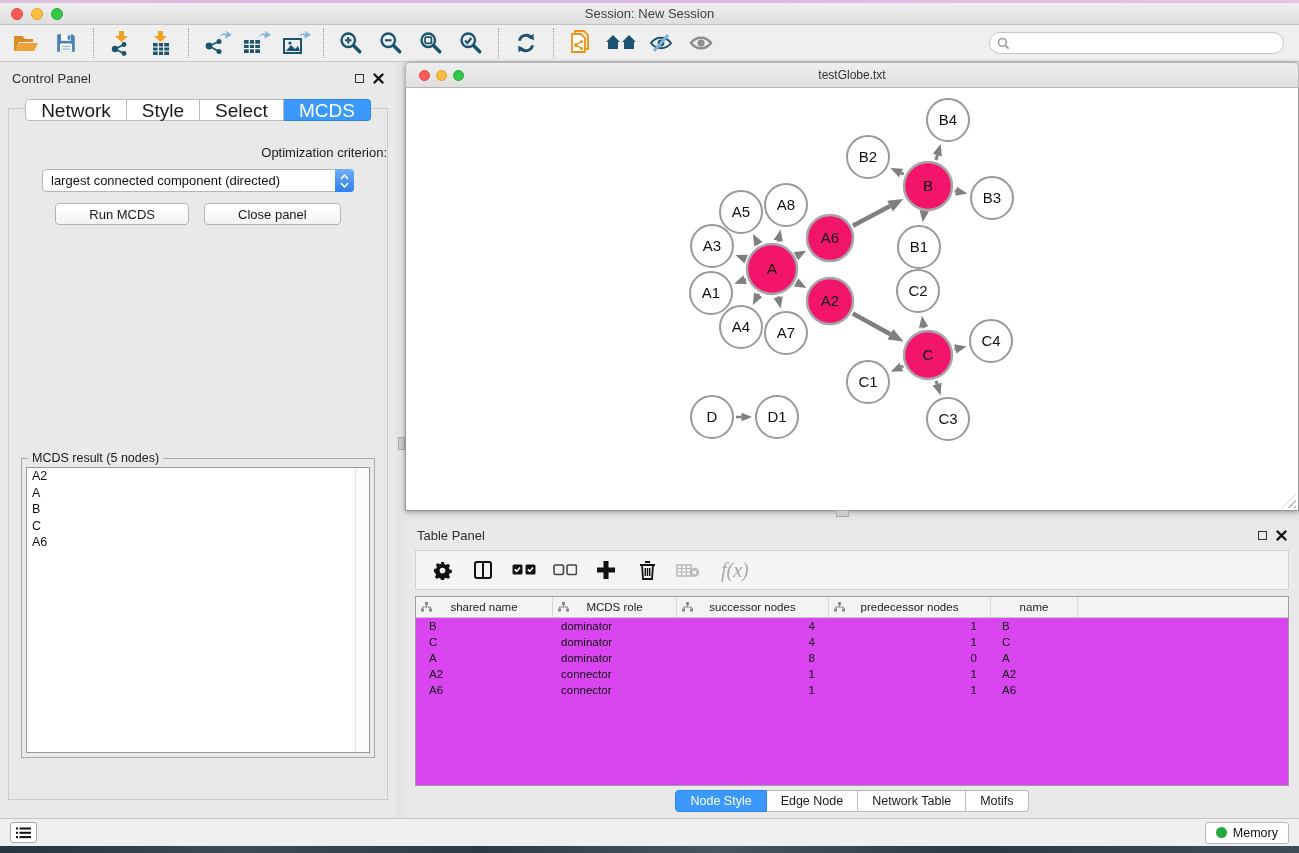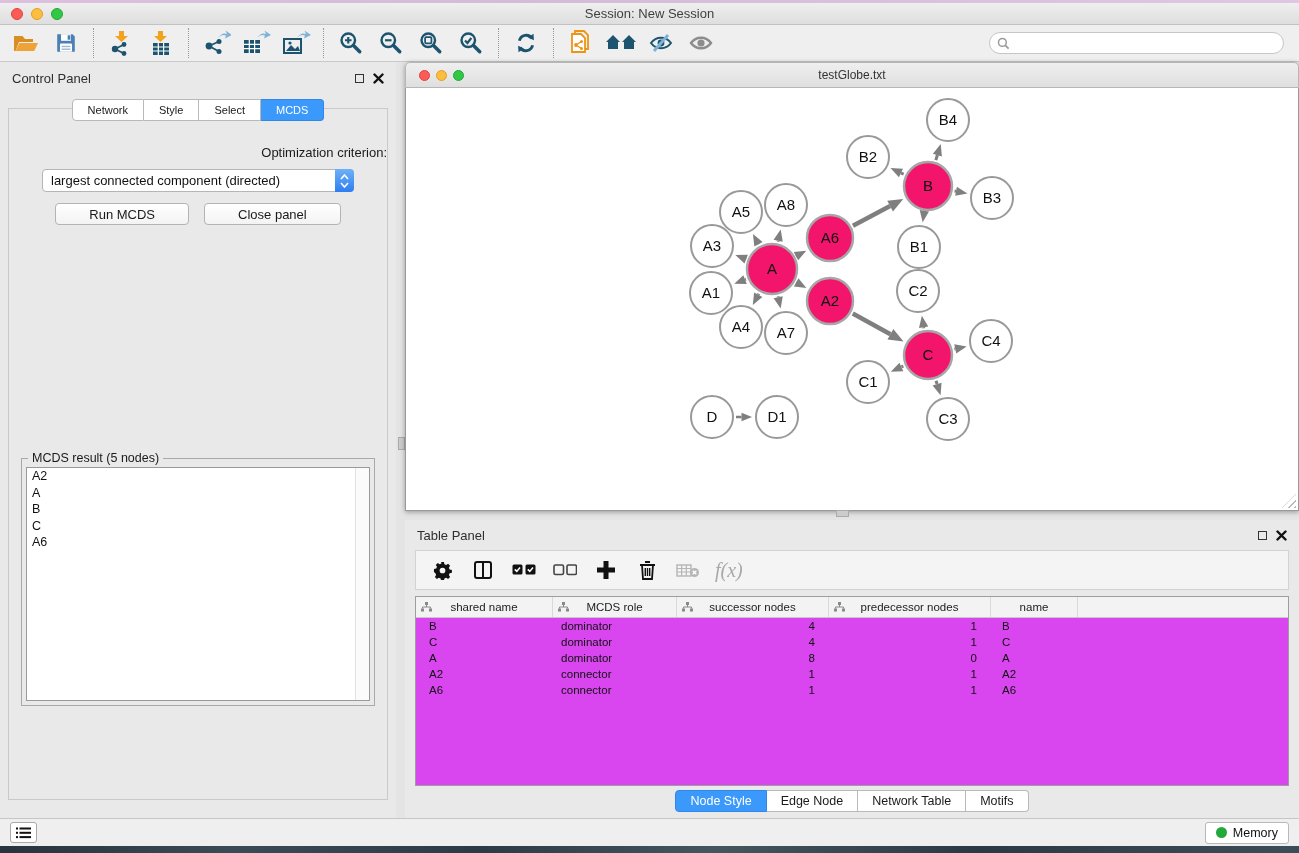--- a/index.html
+++ b/index.html
@@ -31,37 +31,37 @@
   .search-box input { border:none; outline:none; flex:1; font-size:12px; font-family:"Liberation Sans",sans-serif; background:transparent; }
   
   .main { position:relative; height:756px; background:#e4e4e4; display:flex; }
   .control-panel { width:396px; background:#e9e9e9; position:relative; flex:none; }
   .right-side { flex:1; position:relative; }
   
   .cp-header { display:flex; align-items:center; padding:9px 12px 0 12px; }
   .cp-title { font-size:13px; color:#2e2e2e; }
   .panel-icons { margin-left:auto; display:flex; gap:9px; align-items:center; }
   .seg-tabs { position:relative; z-index:2; display:flex; justify-content:center; margin-top:13px; }
-  .seg-tab { height:22px; line-height:21px; padding:0 15px; font-size:11px; color:#1a1a1a; background:#fff;
+  .seg-tab { height:22px; line-height:21px; padding:0 15px; font-size:19px; color:#1a1a1a; background:#fff;
     border:1px solid #b9b9b9; border-left:none; }
   .seg-tab:first-child { border-left:1px solid #b9b9b9; border-radius:4px 0 0 4px; }
   .seg-tab:last-child { border-radius:0 4px 4px 0; }
   .seg-tab.active { background:#3b99fc; border-color:#2f87ea; color:#fff; }
   .cp-content { position:absolute; left:8px; right:8px; top:46px; bottom:18px;
     border:1px solid #c9c9c9; background:#e9e9e9; }
   .opt-label { text-align:right; margin-top:36px; font-size:13px; color:#1a1a1a; }
   .dropdown { margin:9px auto 0; width:312px; height:23px; background:#fff; border:1px solid #b5b5b5;
     border-radius:4px; display:flex; align-items:center; position:relative; }
   .dropdown .dd-value { flex:1; font-size:13px; color:#111; padding-left:8px; white-space:nowrap; }
   .dd-stepper { width:19px; height:23px; margin-right:-1px; border-radius:0 4px 4px 0;
     background:linear-gradient(#6eb1f7,#2e7ef0); display:flex; flex-direction:column; align-items:center; justify-content:center; gap:2px; }
   .btn-row { display:flex; justify-content:center; gap:15px; margin-top:11px; }
   .mac-btn { height:22px; padding:0 33px; font-size:13px; color:#1a1a1a; background:linear-gradient(#fff,#f3f3f3);
     border:1px solid #b4b4b4; border-radius:4px; font-family:"Liberation Sans",sans-serif; }
-  .mcds-fieldset { position:absolute; left:12px; right:12px; top:349px; height:248px;
+  .mcds-fieldset { position:absolute; left:12px; right:12px; top:349px; height:300px;
     border:1px solid #a9a9a9; background:#e9e9e9; }
   .mcds-legend { position:absolute; top:-8px; left:6px; background:#e9e9e9; padding:0 4px; font-size:12.5px; color:#1a1a1a; }
   .mcds-list { position:absolute; left:4px; right:4px; top:8px; bottom:4px; background:#fff;
     border:1px solid #9a9a9a; overflow:hidden; }
   .mcds-scroll { position:absolute; top:0; right:0; bottom:0; width:14px; background:#fbfbfb; border-left:1px solid #e2e2e2; }
   .mcds-item { font-size:12.5px; color:#111; padding:1px 0 1px 5px; line-height:14.5px; }
   .splitter-v { position:absolute; left:2px; top:375px; width:7px; height:13px; background:#ccc; border:1px solid #aaa; }
   .splitter-h { position:absolute; left:440px; top:448px; width:13px; height:7px; background:#ccc; border:1px solid #aaa; }
   
   .net-window { position:absolute; left:9px; top:0; width:894px; height:449px;
@@ -77,21 +77,21 @@
   .resize-grip { position:absolute; right:2px; bottom:2px; width:14px; height:14px;
     background:repeating-linear-gradient(135deg,#b9b9b9 0 1.5px,transparent 1.5px 4.5px);
     clip-path:polygon(100% 0,100% 100%,0 100%); }
   
   .table-panel { position:absolute; left:9px; top:458px; width:894px; height:298px; background:#e9e9e9; }
   .tp-header { display:flex; align-items:center; padding:8px 12px 0 12px; }
   .tp-title { font-size:13px; color:#2e2e2e; }
   .tp-toolbar { margin:7px 10px 0 10px; height:40px; background:#f4f4f4; border:1px solid #d2d2d2;
     display:flex; align-items:center; gap:13px; padding:0 12px; }
   .tp-tool { width:28px; height:28px; display:flex; align-items:center; justify-content:center; }
-  .fx-label { font-family:"Liberation Serif",serif; font-style:italic; font-size:20px; color:#a9a9a9; margin-left:0; }
+  .fx-label { font-family:"Liberation Serif",serif; font-style:italic; font-size:20px; color:#a9a9a9; margin-left:6px; }
   .data-table { margin:6px 10px 0 10px; height:190px; background:#d946ef; border:1px solid #9e9e9e;
     font-size:11.5px; color:#111; overflow:hidden; }
   .thead { display:flex; height:21px; background:#f3f3f3; border-bottom:1px solid #c9c9c9; }
   .th { position:relative; display:flex; align-items:center; justify-content:center;
     border-right:1px solid #d9d9d9; background:#f3f3f3; font-size:11.5px; color:#222; }
   .th .col-icon { position:absolute; left:5px; top:5px; }
   .th-fill { flex:1; border-right:none; }
   .tr { display:flex; height:16px; line-height:16px; }
   .td { overflow:hidden; white-space:nowrap; }
   .c0 { width:137px; padding-left:13px; }

